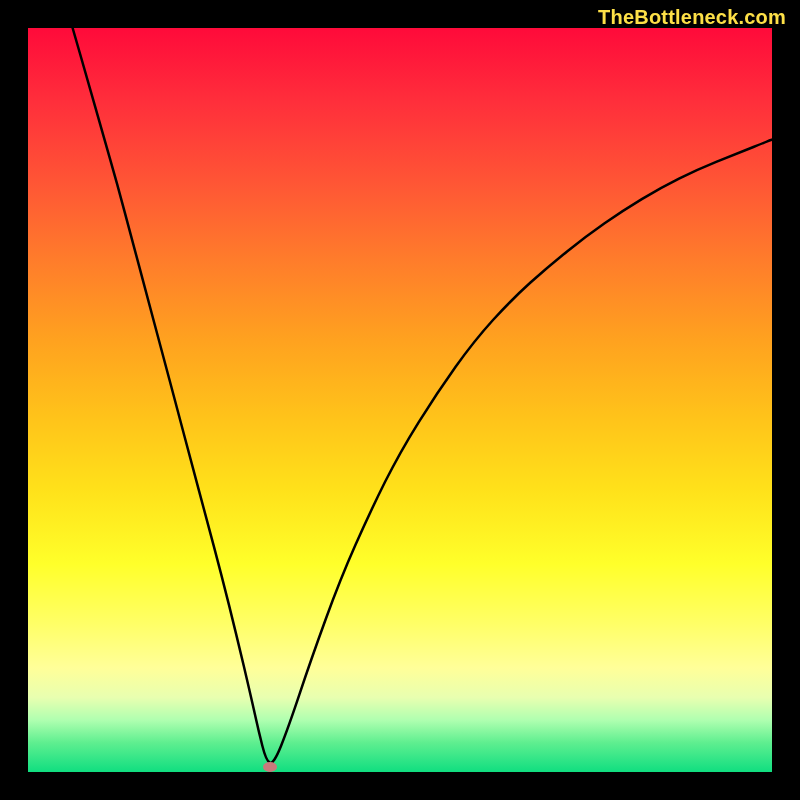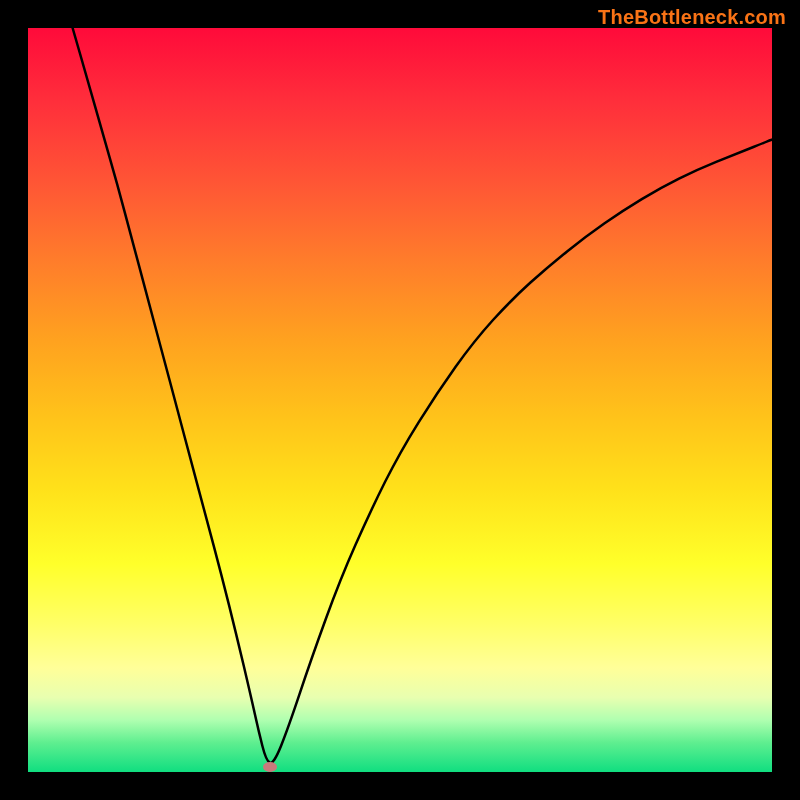--- a/index.html
+++ b/index.html
@@ -46,21 +46,21 @@
     border-radius: 50%;
     background: #c97a7c;
   }
   .watermark {
     position: absolute;
     top: 6px;
     right: 14px;
     font-family: Arial, Helvetica, sans-serif;
     font-size: 20px;
     font-weight: 600;
-    color: #f97316;
+    color: #fde047;
     letter-spacing: 0.2px;
   }
 </style>
 </head>
 <body>
 
 <div class="frame">
   <div class="plot-area">
     <svg class="curve" viewBox="0 0 744 744" preserveAspectRatio="none">
       <path id="curvePath" fill="none" stroke="#000" stroke-width="2.5" stroke-linejoin="round" stroke-linecap="round" d="M 44.6 0.0 Q 44.6 0.0 52.1 26.0 Q 59.5 52.1 67.0 78.1 Q 74.4 104.2 81.8 130.2 Q 89.3 156.2 96.7 184.1 Q 104.2 212.0 111.6 239.9 Q 119.0 267.8 126.5 295.7 Q 133.9 323.6 141.4 351.5 Q 148.8 379.4 156.2 407.3 Q 163.7 435.2 171.1 463.1 Q 178.6 491.0 186.0 518.9 Q 193.4 546.8 200.9 576.6 Q 208.3 606.4 215.8 638.0 Q 223.2 669.6 226.9 686.3 Q 230.6 703.1 234.4 718.0 Q 238.1 732.8 241.8 734.7 Q 245.5 736.6 253.0 718.0 Q 260.4 699.4 271.6 665.9 Q 282.7 632.4 297.6 591.5 Q 312.5 550.6 327.4 517.1 Q 342.2 483.6 357.1 453.8 Q 372.0 424.1 390.6 394.3 Q 409.2 364.6 427.8 338.5 Q 446.4 312.5 465.0 292.0 Q 483.6 271.6 502.2 254.8 Q 520.8 238.1 539.4 223.2 Q 558.0 208.3 576.6 195.3 Q 595.2 182.3 613.8 171.1 Q 632.4 160.0 651.0 150.7 Q 669.6 141.4 688.2 133.9 Q 706.8 126.5 725.4 119.0 T 744.0 111.6"></path>

